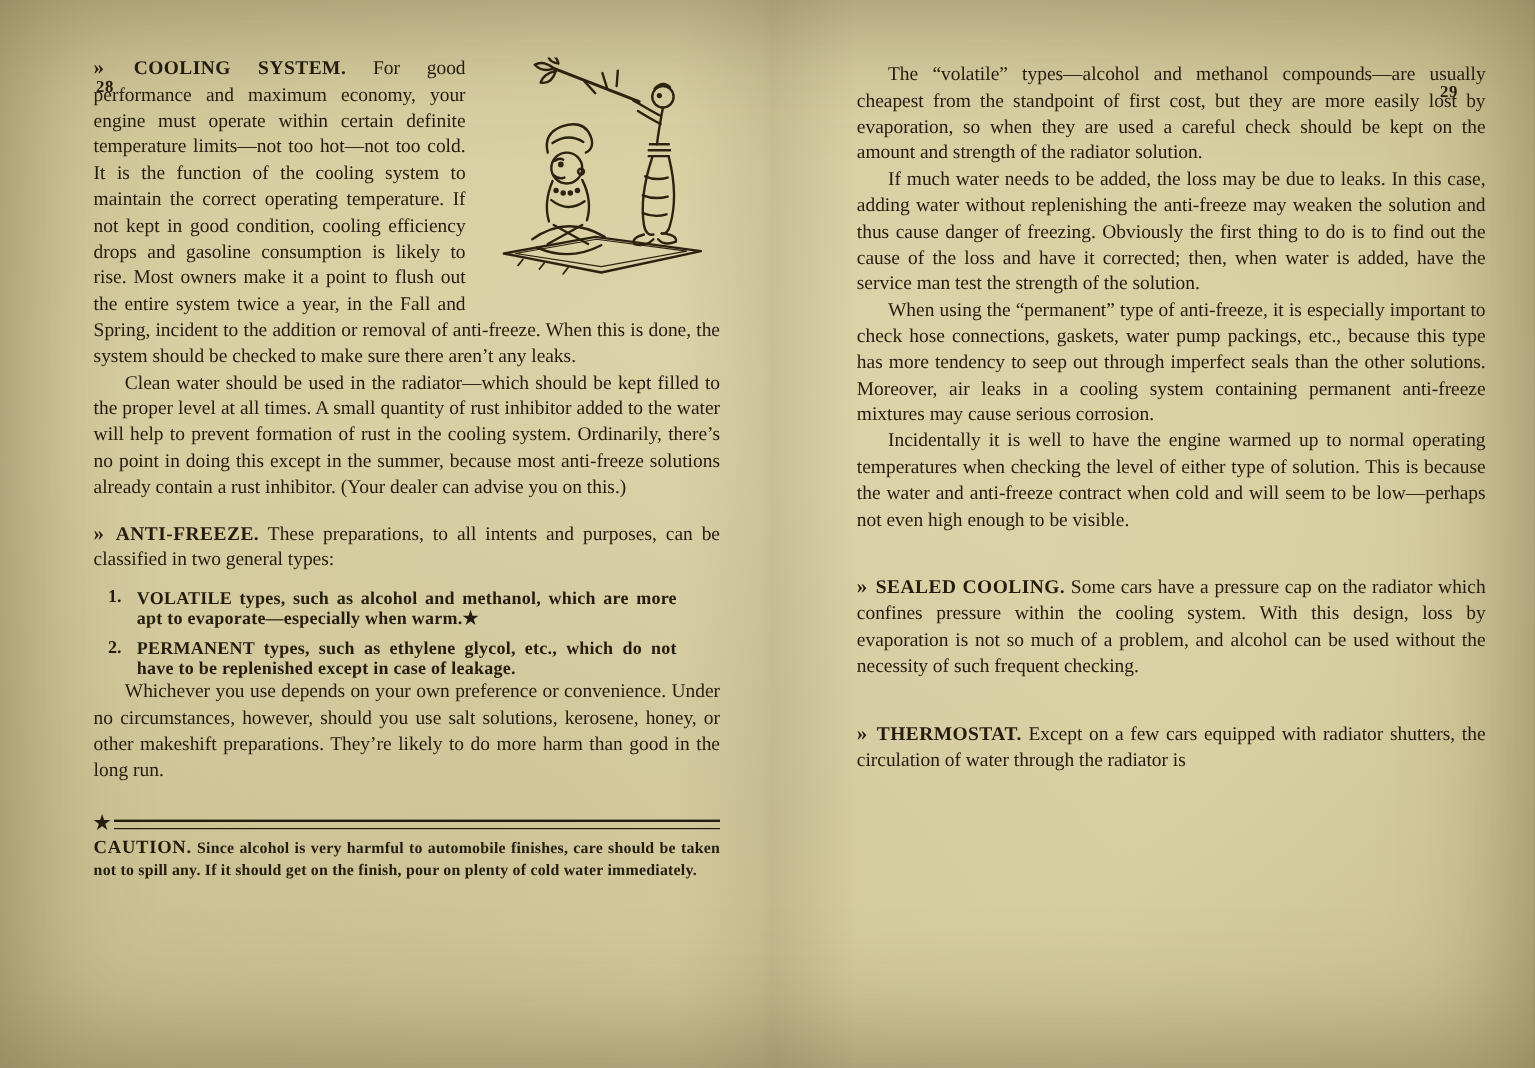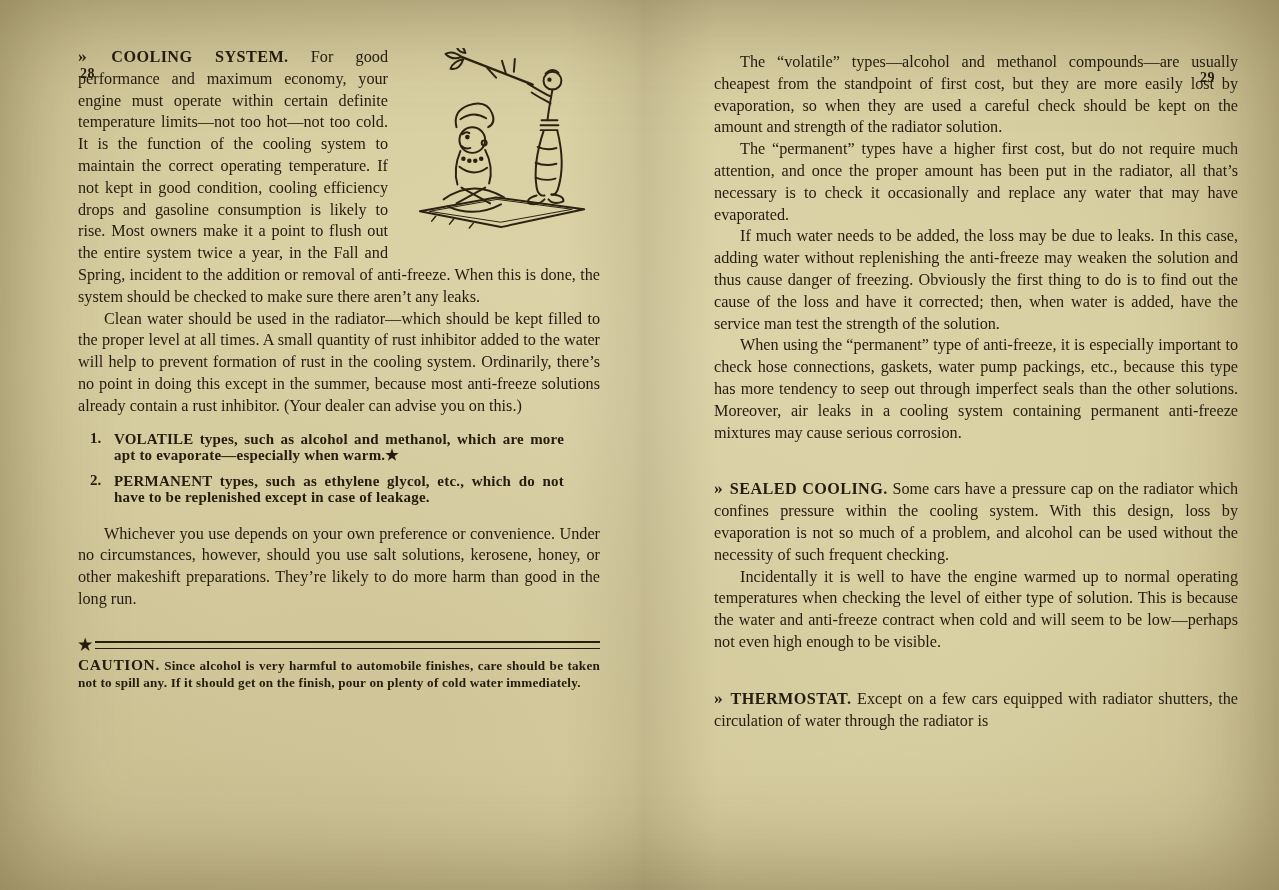--- a/index.html
+++ b/index.html
@@ -19,21 +19,21 @@
   }
   .pagenum{position:absolute;font-weight:bold;font-size:14px;letter-spacing:0.5px;margin-top:44px;}
   .pagenum.left{left:80px;top:22px;}
   .pagenum.right{left:1200px;top:26px;}
   .col{position:absolute;}
   .col.left{left:78px;top:46px;width:522px;}
   .col.right{left:714px;top:52px;width:524px;}
   .para{margin:0;font-size:16.2px;line-height:21.8px;text-align:justify;}
   .indent{text-indent:26px;}
   .gap-sm{margin-top:16px;}
-  .gap-md{margin-top:18px;}
+  .gap-md{}
   .gap-lg{margin-top:34px;}
   .marker{font-weight:bold;font-size:1.08em;letter-spacing:1px;}
   .b{font-weight:bold;letter-spacing:0.4px;}
   .i{}
   .star{font-weight:bold;}
   .illustration{
     float:right;width:198px;height:188px;margin:2px 0 10px 14px;
   }
   .illustration svg{display:block;}
   .list{margin:13px 0 0 36px;width:450px;}
@@ -100,20 +100,21 @@
 
           <path d="M18,165 L95,151 L184,163 L100,181 Z"></path>
           <path d="M28,165 L96,153 L172,163 L100,176 Z" stroke-width="1"></path>
           <path d="M34,170 l-4,5 M52,173 l-4,5 M72,177 l-4,5" stroke-width="1.5"></path>
         </g>
       </svg>
     </div>
 
     <p class="para"><span class="marker">» </span><span class="b">COOLING SYSTEM.</span><span>  For good performance and maximum economy, your engine must operate within certain definite temperature limits—</span><span class="i">not too hot—not too cold</span><span>.  It is the function of the cooling system to maintain the correct operating temperature. If not kept in good condition, cooling efficiency drops and gasoline consumption is likely to rise. Most owners make it a point to flush out the entire system twice a year, in the Fall and Spring, incident to the addition or removal of anti-freeze. When this is done, the system should be checked to make sure there aren’t any leaks.</span></p>
     <p class="para indent"><span>Clean water should be used in the radiator—which should be kept filled to the proper level at all times. A small quantity of </span><span class="i">rust inhibitor</span><span> added to the water will help to prevent formation of rust in the cooling system. Ordinarily, there’s no point in doing this except in the summer, because most anti-freeze solutions already contain a rust inhibitor. (Your dealer can advise you on this.)</span></p>
+    <p class="para gap-sm"><span class="marker">» </span><span class="b">ANTI-FREEZE.</span><span>  These preparations, to all intents and purposes, can be classified in two general types:</span></p>
 
     <div class="list">
       <div class="list-item">
         <span class="list-num">1.</span>
         <span class="list-text"><span>VOLATILE types, such as alcohol and methanol, which are more apt to evaporate—especially when warm.</span><span class="star">★</span></span>
       </div>
       <div class="list-item">
         <span class="list-num">2.</span>
         <span class="list-text"><span>PERMANENT types, such as ethylene glycol, etc., which do not have to be replenished except in case of leakage.</span></span>
       </div>
@@ -124,21 +125,20 @@
     <div class="star-rule">
       <span class="star-glyph">★</span>
       <span class="double-line"></span>
     </div>
 
     <p class="caution"><span class="caution-head">CAUTION.</span><span>  Since alcohol is very harmful to automobile finishes, care should be taken not to spill any.  If it should get on the finish, pour on plenty of cold water immediately.</span></p>
   </div>
 
   <div class="col right">
     <p class="para indent"><span>The “volatile” types—alcohol and methanol compounds—are usually cheapest from the standpoint of first cost, but they are more easily lost by evaporation, so when they are used a careful check should be kept on the </span><span class="i">amount</span><span> and </span><span class="i">strength</span><span> of the radiator solution.</span></p>
-    <p class="para indent"><span>The “permanent” types have a higher first cost, but do not require much attention, and once the proper amount has been put in the radiator, all that’s necessary is to check it occasionally and replace any water that may have evaporated.</span></p>
     <p class="para indent"><span>If much water needs to be added, the loss may be due to leaks. In this case, adding water without replenishing the anti-freeze may weaken the solution and thus cause danger of freezing. Obviously the first thing to do is to find out the cause of the loss and have it corrected; then, when water is added, have the service man test the strength of the solution.</span></p>
     <p class="para indent"><span>When using the “permanent” type of anti-freeze, it is especially important to check hose connections, gaskets, water pump packings, etc., because this type has more tendency to seep out through imperfect seals than the other solutions. Moreover, air leaks in a cooling system containing permanent anti-freeze mixtures may cause serious corrosion.</span></p>
+    <p class="para indent"><span>Incidentally it is well to have the engine warmed up to normal operating temperatures when checking the level of either type of solution. This is because the water and anti-freeze contract when cold and will seem to be low—perhaps not even high enough to be visible.</span></p>
     <p class="para gap-lg"><span class="marker">» </span><span class="b">SEALED COOLING.</span><span>  Some cars have a pressure cap on the radiator which confines pressure within the cooling system. With this design, loss by evaporation is not so much of a problem, and alcohol can be used without the necessity of such frequent checking.</span></p>
-    <p class="para indent"><span>Incidentally it is well to have the engine warmed up to normal operating temperatures when checking the level of either type of solution. This is because the water and anti-freeze contract when cold and will seem to be low—perhaps not even high enough to be visible.</span></p>
     <p class="para gap-lg"><span class="marker">» </span><span class="b">THERMOSTAT.</span><span>  Except on a few cars equipped with radiator shutters, the circulation of water through the radiator is</span></p>
   </div>
 
 </div>
 
 </body></html>

